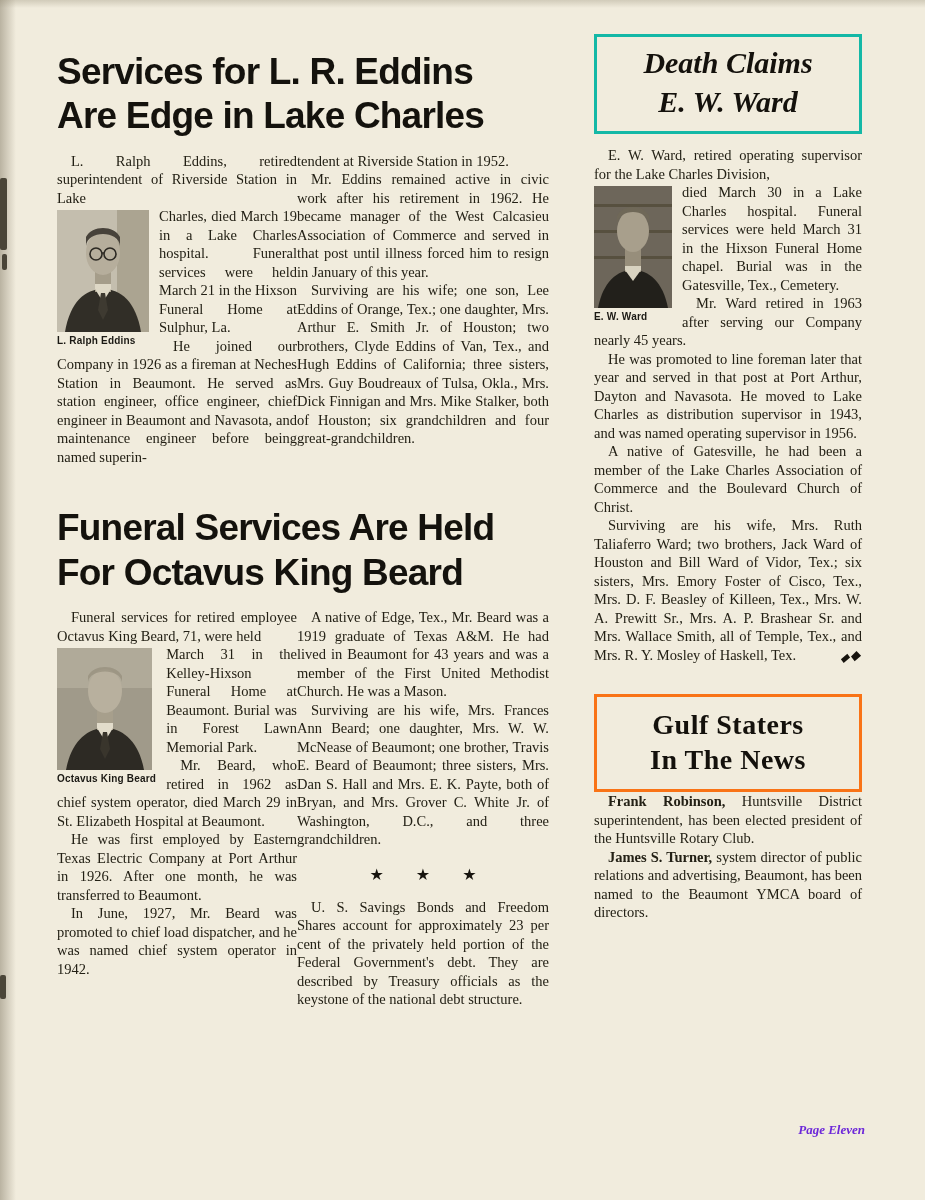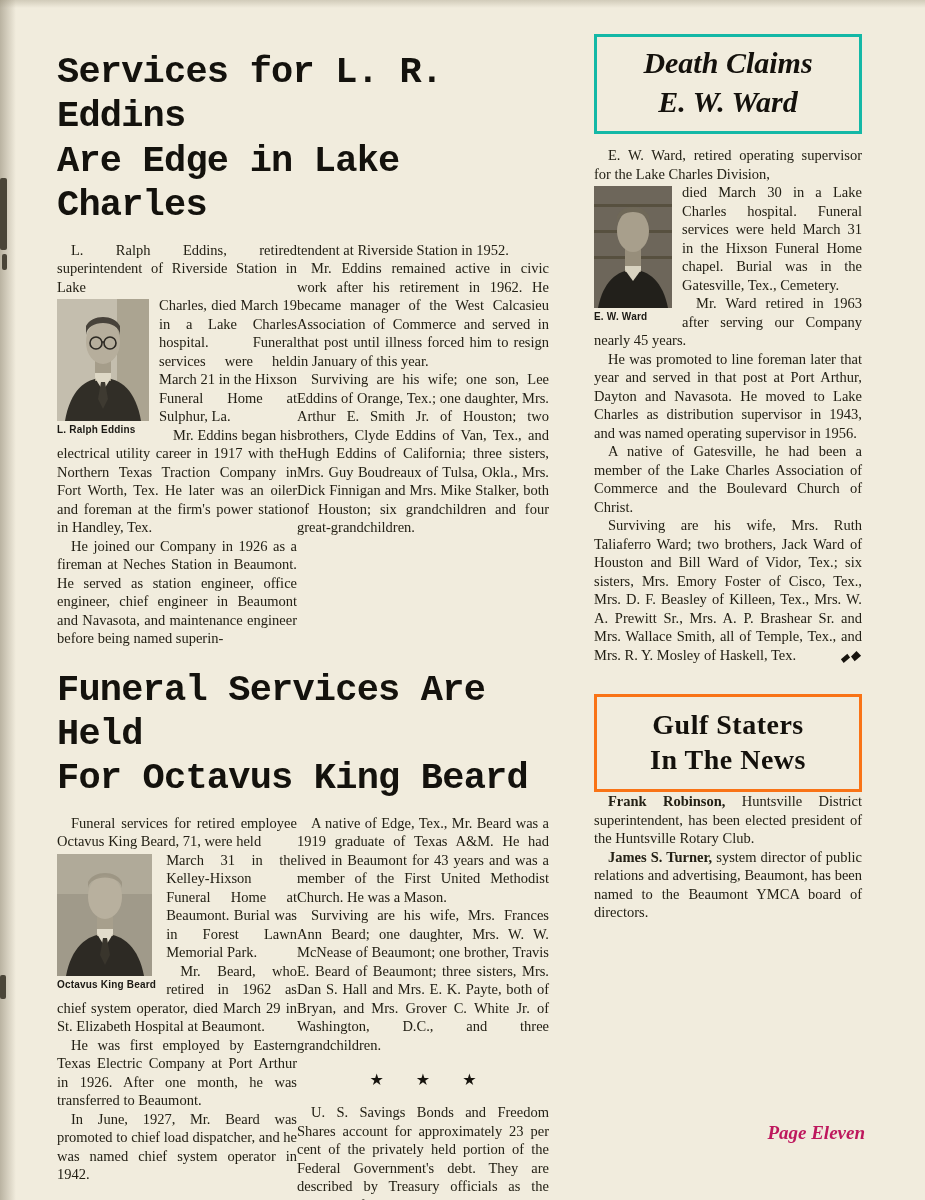--- a/index.html
+++ b/index.html
@@ -19,27 +19,27 @@
   .mark{position:absolute;background:#4a4538;border-radius:2px;}
   .m1{left:0;top:178px;width:7px;height:72px;}
   .m2{left:2px;top:254px;width:5px;height:16px;}
   .m3{left:0;top:975px;width:6px;height:24px;}
 
   .content{position:absolute;left:57px;top:24px;display:flex;gap:30px;}
   .left-col{width:507px;}
   .right-col{width:268px;}
 
   .headline{
-    font-family:Liberation Mono, monospace;
+    font-family:Liberation Sans, sans-serif;
     font-weight:700;font-size:37px;line-height:1.2;
     letter-spacing:-0.8px;color:#14120d;margin:0;
   }
   .headline .hl{display:block;}
   #eddins-headline{margin-top:26px;}
-  #beard-headline{margin-top:20px;}
+  #beard-headline{margin-top:40px;}
 
   .columns{display:flex;margin-top:13px;}
   .col1{width:240px;}
   .col2{width:252px;}
 
   p.body{
     font-size:14.5px;line-height:18.5px;margin:0;
     text-align:justify;color:#232015;
   }
   p.ind{text-indent:14px;}
@@ -86,21 +86,21 @@
 
   .stars{
     text-align:center;margin:16px 0 14px;
     font-size:16px;letter-spacing:14px;color:#17140e;
     padding-left:14px;
   }
 
   .footer{
     position:absolute;right:60px;top:1122px;
     font-family:"Liberation Serif","DejaVu Serif",serif;
-    font-style:italic;font-weight:700;font-size:19px;color:#be185d;
+    font-style:italic;font-weight:700;font-size:13px;color:#6d28d9;
   }
 </style>
 </head>
 <body>
 
 <div class="page">
 
   <div class="edge-left"></div>
   <div class="edge-top"></div>
   <div class="mark m1"></div>
@@ -129,21 +129,20 @@
                 <path d="M29 36 C30 20 62 20 63 36 L63 27 C57 15 35 15 29 27 Z" fill="#47423a"></path>
                 <circle cx="39" cy="44" r="6" fill="none" stroke="#2c2923" stroke-width="1.6"></circle>
                 <circle cx="53" cy="44" r="6" fill="none" stroke="#2c2923" stroke-width="1.6"></circle>
                 <line x1="45" y1="43" x2="47" y2="43" stroke="#2c2923" stroke-width="1.4"></line>
                 <path d="M38 79 L46 92 L54 79 L54 74 L38 74 Z" fill="#ded8c6"></path>
                 <path d="M44 83 L48 83 L51 100 L46 110 L41 100 Z" fill="#3e3a31"></path>
               </svg>
               <figcaption>L. Ralph Eddins</figcaption>
             </figure>
             <p class="body">Charles, died March 19 in a Lake Charles hospital. Funeral services were held March 21 in the Hixson Funeral Home at Sulphur, La.</p>
-            <p class="body ind">Mr. Eddins began his electrical utility career in 1917 with the Northern Texas Traction Company in Fort Worth, Tex. He later was an oiler and foreman at the firm's power station in Handley, Tex.</p>
             <p class="body ind">He joined our Company in 1926 as a fireman at Neches Station in Beaumont. He served as station engineer, office engineer, chief engineer in Beaumont and Navasota, and maintenance engineer before being named superin-</p>
           </div>
           <div class="col2">
             <p class="body">tendent at Riverside Station in 1952.</p>
             <p class="body ind">Mr. Eddins remained active in civic work after his retirement in 1962. He became manager of the West Calcasieu Association of Commerce and served in that post until illness forced him to resign in January of this year.</p>
             <p class="body ind">Surviving are his wife; one son, Lee Eddins of Orange, Tex.; one daughter, Mrs. Arthur E. Smith Jr. of Houston; two brothers, Clyde Eddins of Van, Tex., and Hugh Eddins of California; three sisters, Mrs. Guy Boudreaux of Tulsa, Okla., Mrs. Dick Finnigan and Mrs. Mike Stalker, both of Houston; six grandchildren and four great-grandchildren.</p>
           </div>
         </div>
       </section>
 

